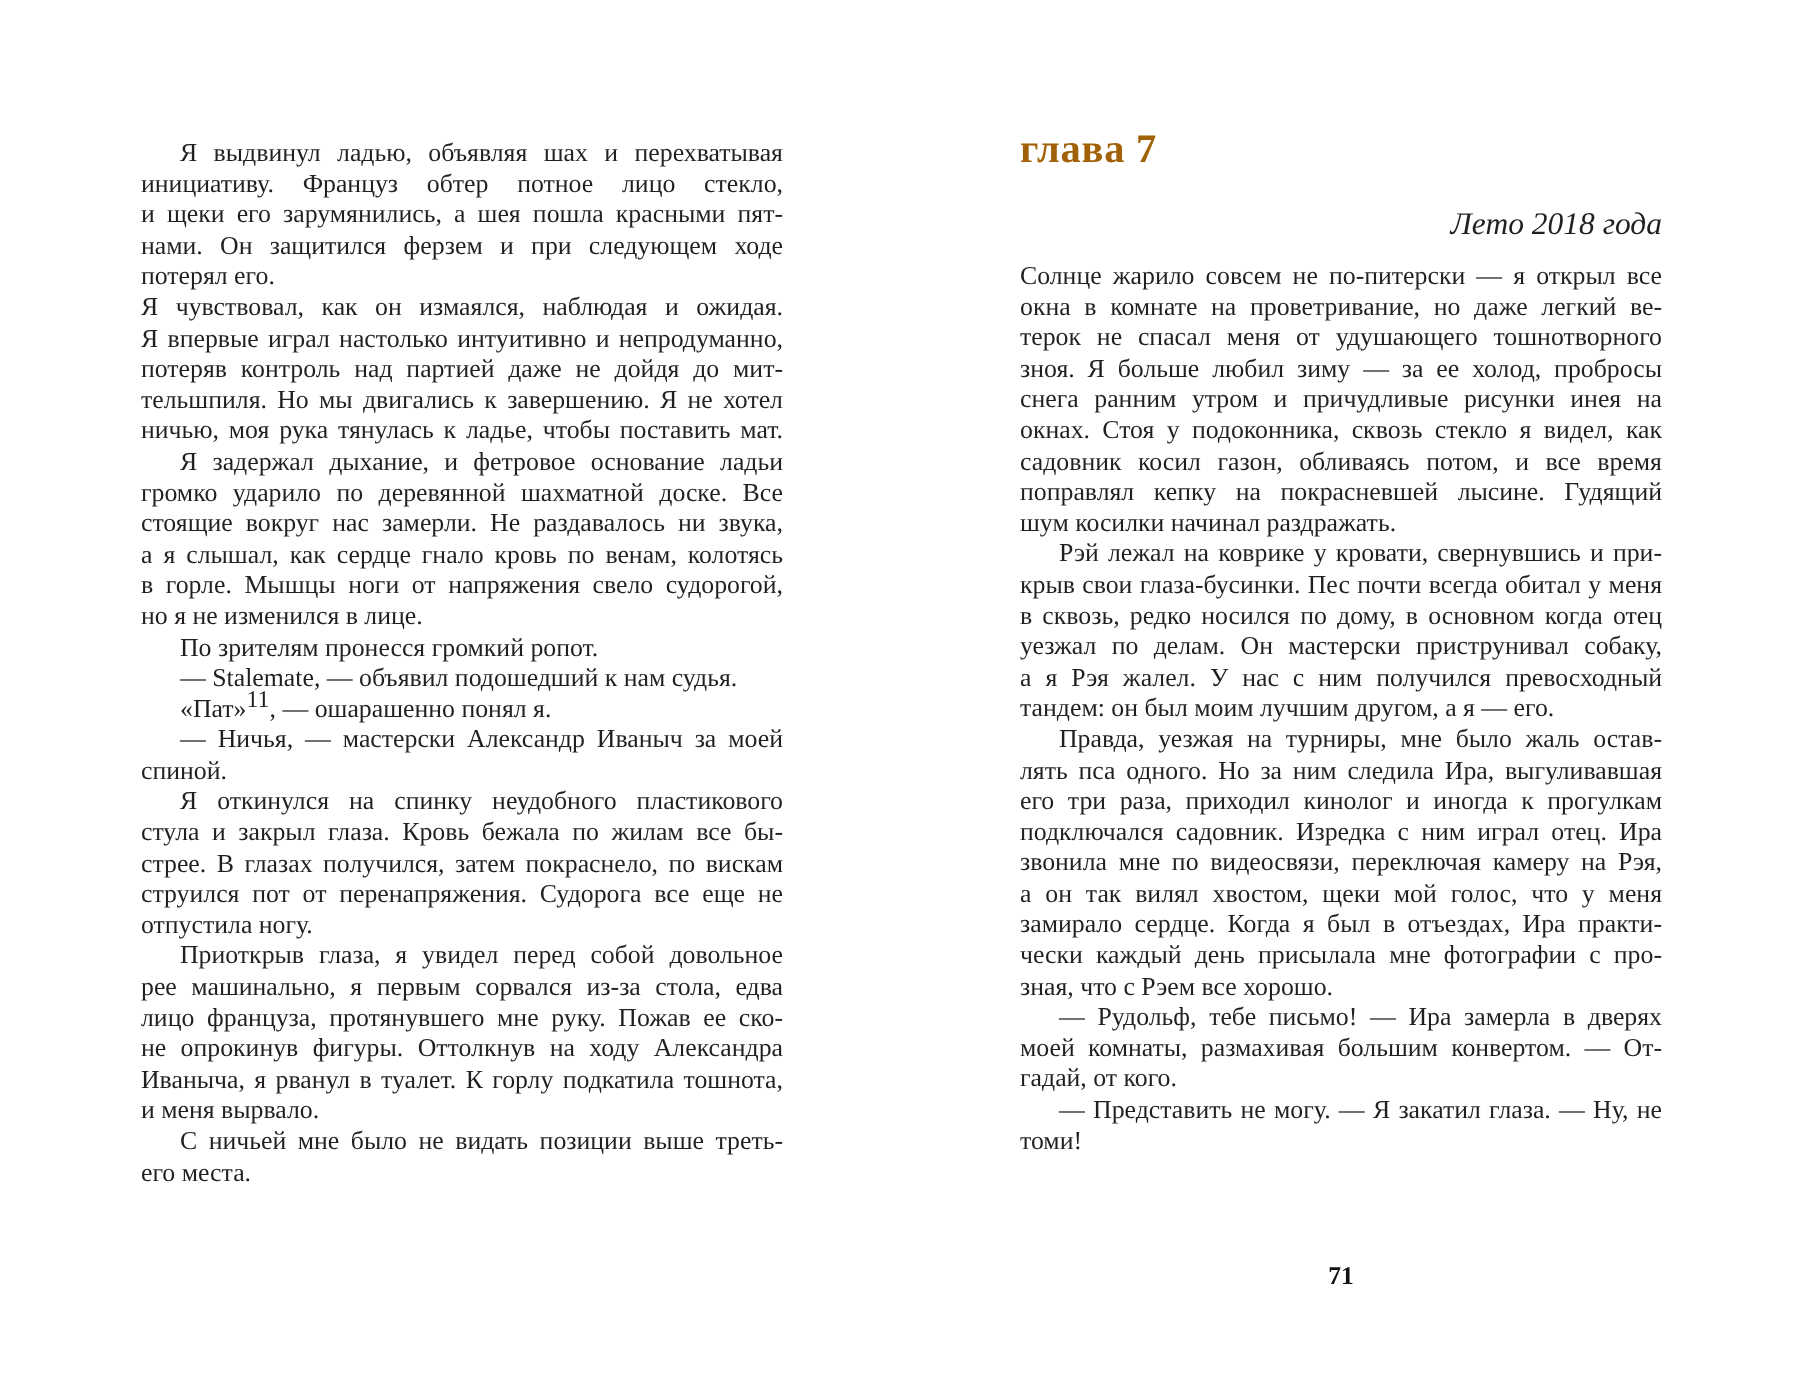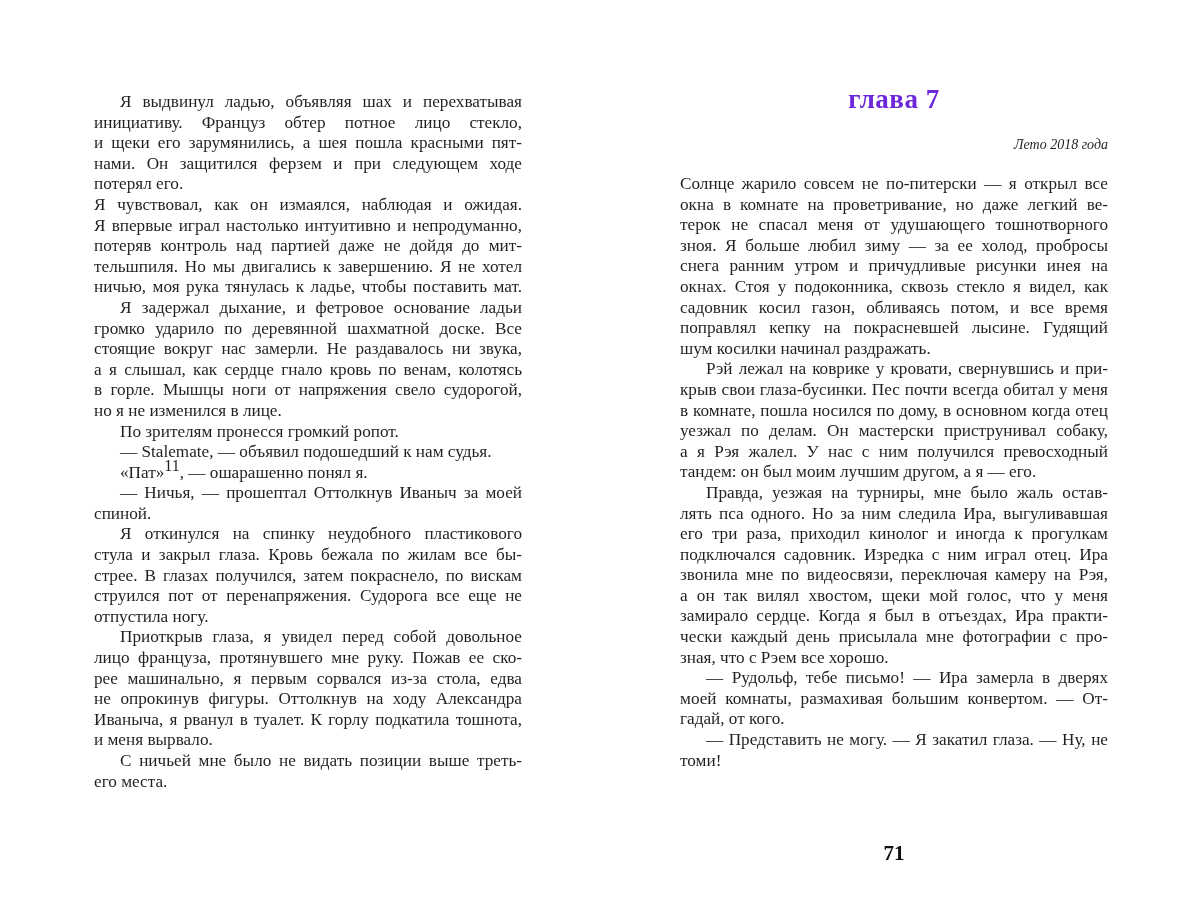--- a/index.html
+++ b/index.html
@@ -17,30 +17,30 @@
     font-size: 17.2px;
     white-space: nowrap;
     text-align: justify;
     text-align-last: justify;
     overflow: visible;
   }
   .line.last { text-align-last: left; }
   .line.indent { padding-left: 26px; }
   .chapter-title {
     position: absolute; left: 0; width: 428px; top: 84px;
-    text-align: center; font-weight: bold; font-size: 27px;
-    letter-spacing: 0.5px; color: #6d28d9;
+    font-weight: bold; font-size: 27px;
+    letter-spacing: 0.5px; color: #a16207;
   }
   .epigraph-date {
     position: absolute; right: 0; top: 137px;
-    font-style: italic; font-size: 14px; color: #231f20;
+    font-style: italic; font-size: 21px; color: #231f20;
   }
   .page-number {
     position: absolute; left: 0; width: 428px; top: 841px;
-    text-align: center; font-weight: bold; font-size: 21px; color: #111;
+    text-align: center; font-weight: bold; font-size: 17px; color: #111;
   }
   sup { font-size: 16px; line-height: 0; vertical-align: 7px; }
 </style>
 </head>
 <body>
 
 <div class="page page-left">
   <div class="lines" id="left-lines" style="top:92px;">
       <div class="line indent"><span>Я выдвинул ладью, объявляя шах и перехватывая</span></div>
       <div class="line"><span>инициативу. Француз обтер потное лицо стекло,</span></div>
@@ -54,30 +54,30 @@
       <div class="line"><span>ничью, моя рука тянулась к ладье, чтобы поставить мат.</span></div>
       <div class="line indent"><span>Я задержал дыхание, и фетровое основание ладьи</span></div>
       <div class="line"><span>громко ударило по деревянной шахматной доске. Все</span></div>
       <div class="line"><span>стоящие вокруг нас замерли. Не раздавалось ни звука,</span></div>
       <div class="line"><span>а я слышал, как сердце гнало кровь по венам, колотясь</span></div>
       <div class="line"><span>в горле. Мышцы ноги от напряжения свело судорогой,</span></div>
       <div class="line last"><span>но я не изменился в лице.</span></div>
       <div class="line indent last"><span>По зрителям пронесся громкий ропот.</span></div>
       <div class="line indent last"><span>— Stalemate, — объявил подошедший к нам судья.</span></div>
       <div class="line indent last"><span>«Пат»</span><sup>11</sup><span>, — ошарашенно понял я.</span></div>
-      <div class="line indent"><span>— Ничья, — прошептал Оттолкнув Иваныч за моей</span></div>
+      <div class="line indent"><span>— Ничья, — мастерски Александр Иваныч за моей</span></div>
       <div class="line last"><span>спиной.</span></div>
       <div class="line indent"><span>Я откинулся на спинку неудобного пластикового</span></div>
       <div class="line"><span>стула и закрыл глаза. Кровь бежала по жилам все бы-</span></div>
       <div class="line"><span>стрее. В глазах получился, затем покраснело, по вискам</span></div>
       <div class="line"><span>струился пот от перенапряжения. Судорога все еще не</span></div>
       <div class="line last"><span>отпустила ногу.</span></div>
       <div class="line indent"><span>Приоткрыв глаза, я увидел перед собой довольное</span></div>
+      <div class="line"><span>рее машинально, я первым сорвался из-за стола, едва</span></div>
       <div class="line"><span>лицо француза, протянувшего мне руку. Пожав ее ско-</span></div>
-      <div class="line"><span>рее машинально, я первым сорвался из-за стола, едва</span></div>
       <div class="line"><span>не опрокинув фигуры. Оттолкнув на ходу Александра</span></div>
       <div class="line"><span>Иваныча, я рванул в туалет. К горлу подкатила тошнота,</span></div>
       <div class="line last"><span>и меня вырвало.</span></div>
       <div class="line indent"><span>С ничьей мне было не видать позиции выше треть-</span></div>
       <div class="line last"><span>его места.</span></div>
     </div>
 </div>
 
 <div class="page page-right">
   <div class="chapter-title">глава 7</div>
@@ -87,21 +87,21 @@
       <div class="line"><span>окна в комнате на проветривание, но даже легкий ве-</span></div>
       <div class="line"><span>терок не спасал меня от удушающего тошнотворного</span></div>
       <div class="line"><span>зноя. Я больше любил зиму — за ее холод, пробросы</span></div>
       <div class="line"><span>снега ранним утром и причудливые рисунки инея на</span></div>
       <div class="line"><span>окнах. Стоя у подоконника, сквозь стекло я видел, как</span></div>
       <div class="line"><span>садовник косил газон, обливаясь потом, и все время</span></div>
       <div class="line"><span>поправлял кепку на покрасневшей лысине. Гудящий</span></div>
       <div class="line last"><span>шум косилки начинал раздражать.</span></div>
       <div class="line indent"><span>Рэй лежал на коврике у кровати, свернувшись и при-</span></div>
       <div class="line"><span>крыв свои глаза-бусинки. Пес почти всегда обитал у меня</span></div>
-      <div class="line"><span>в комнате, пошла носился по дому, в основном когда отец</span></div>
+      <div class="line"><span>в сквозь, редко носился по дому, в основном когда отец</span></div>
       <div class="line"><span>уезжал по делам. Он мастерски приструнивал собаку,</span></div>
       <div class="line"><span>а я Рэя жалел. У нас с ним получился превосходный</span></div>
       <div class="line last"><span>тандем: он был моим лучшим другом, а я — его.</span></div>
       <div class="line indent"><span>Правда, уезжая на турниры, мне было жаль остав-</span></div>
       <div class="line"><span>лять пса одного. Но за ним следила Ира, выгуливавшая</span></div>
       <div class="line"><span>его три раза, приходил кинолог и иногда к прогулкам</span></div>
       <div class="line"><span>подключался садовник. Изредка с ним играл отец. Ира</span></div>
       <div class="line"><span>звонила мне по видеосвязи, переключая камеру на Рэя,</span></div>
       <div class="line"><span>а он так вилял хвостом, щеки мой голос, что у меня</span></div>
       <div class="line"><span>замирало сердце. Когда я был в отъездах, Ира практи-</span></div>

